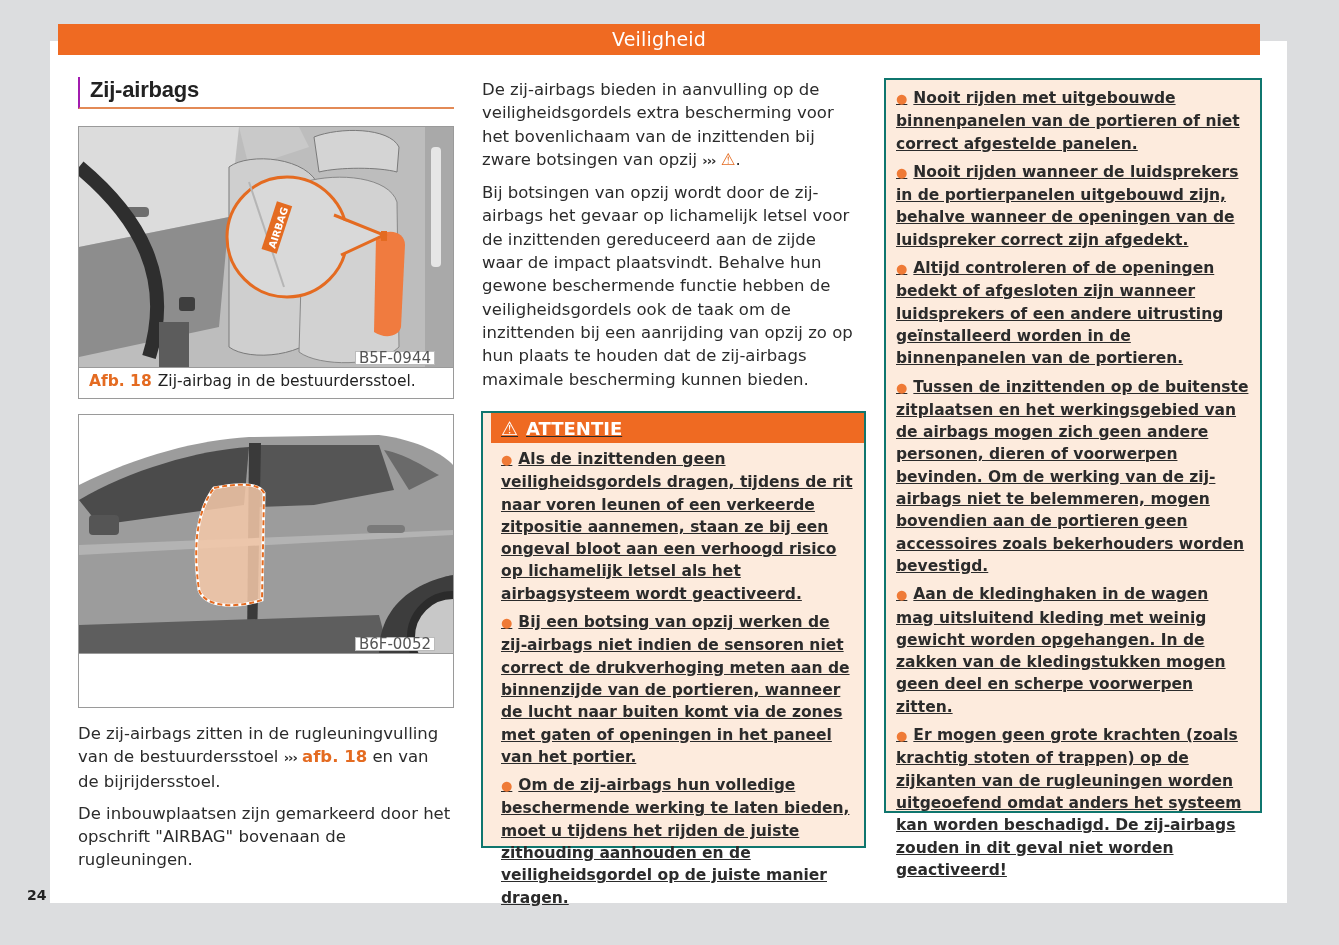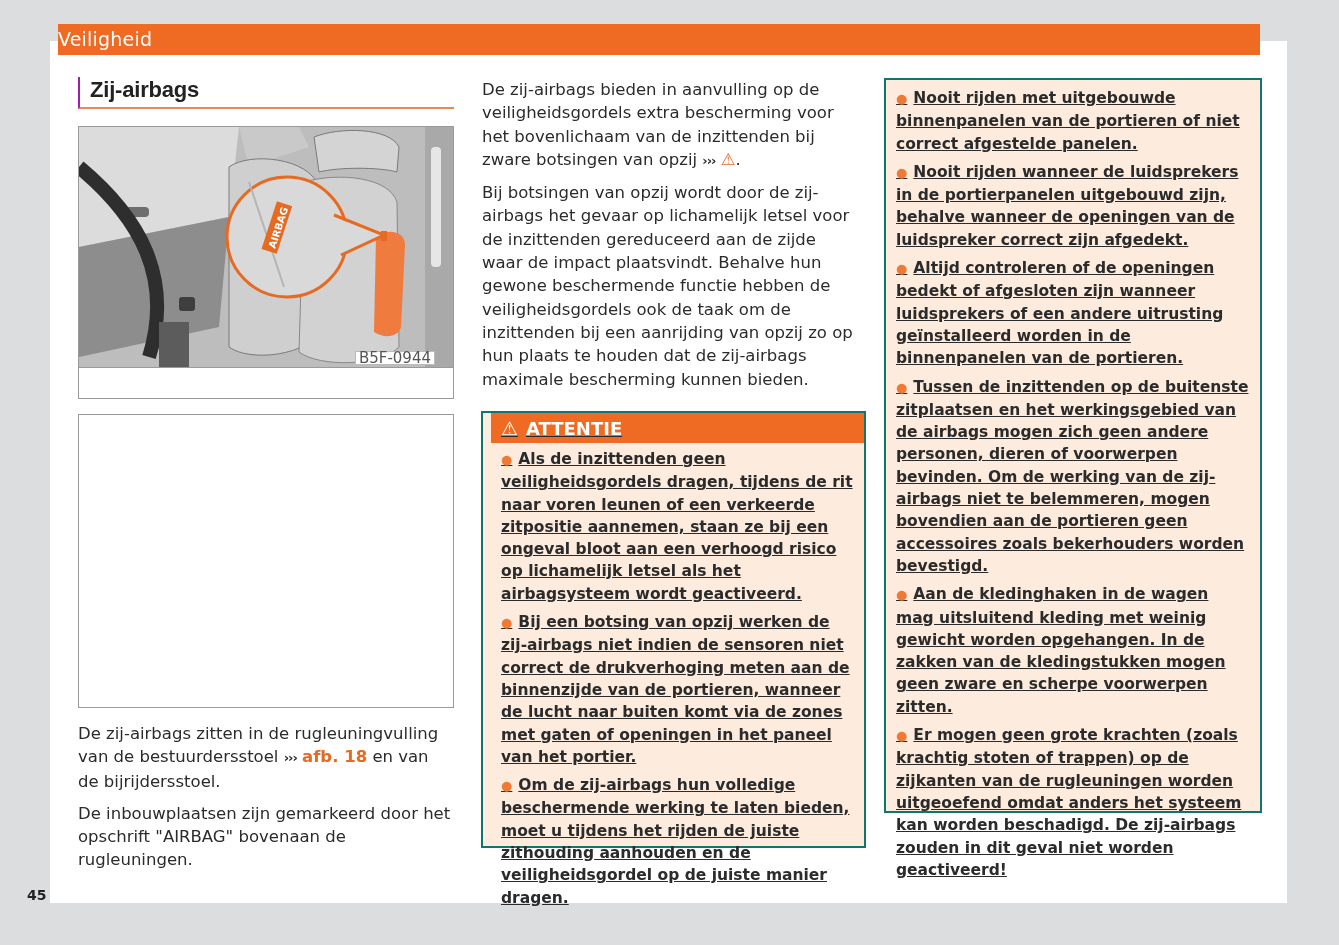--- a/index.html
+++ b/index.html
@@ -5,21 +5,21 @@
     html, body { margin:0; padding:0; }
     body {
       width:1339px; height:945px; background:#dcdddf; position:relative; overflow:hidden;
       font-family:"DejaVu Sans", sans-serif; color:#2b2b2b;
     }
     .page {
       position:absolute; left:50px; top:41px; width:1237px; height:862px; background:#ffffff;
     }
     .header-bar {
       position:absolute; left:58px; top:24px; width:1202px; height:31px; background:#ef6a22;
-      color:#fff; font-size:19px; text-align:left; line-height:31px; letter-spacing:0.2px;
+      color:#fff; font-size:19px; text-align:center; line-height:31px; letter-spacing:0.2px;
     }
     .page-number {
       position:absolute; left:27px; top:887px; font-size:14px; font-weight:bold; color:#222;
     }
     
     .section-title {
       position:absolute; left:78px; top:77px; width:374px; height:30px;
       border-left:2px solid #a21caf; border-bottom:2px solid #e38a56;
     }
     .section-title span {
@@ -58,21 +58,21 @@
     .warn-item {
       font-size:15.5px; line-height:22.3px; font-weight:bold; color:#2b2b2b; margin:0 0 6px 0;
     }
     .bullet { color:#ef7a36; margin-right:6px; font-size:13px; }
   </style>
 </head>
 <body>
 
 <div class="page"></div>
 <div class="header-bar"><span>Veiligheid</span></div>
-<div class="page-number">45</div>
+<div class="page-number">24</div>
 
 <div class="section-title">
   <span>Zij-airbags</span>
 </div>
 
 <div class="figure" style="left:78px; top:126px; width:374px; height:271px;">
   <div class="fig-img" style="width:374px; height:240px; border-bottom:1px solid #9a9a9a;">
     <svg width="374" height="240" viewBox="0 0 374 240">
       <rect x="0" y="0" width="374" height="240" fill="#bdbdbd"></rect>
       <polygon points="0,0 160,0 150,90 0,120" fill="#dcdcdc"></polygon>
@@ -93,23 +93,45 @@
       <path d="M255,88 L305,108 L262,128" stroke="#e46b21" stroke-width="3" fill="none"></path>
       <rect x="302" y="104" width="6" height="10" fill="#e46b21"></rect>
       <line x1="170" y1="55" x2="205" y2="160" stroke="#b5b5b5" stroke-width="2"></line>
       <g transform="translate(192,125) rotate(-72)">
         <rect x="0" y="-10" width="50" height="16" fill="#e46b21"></rect>
         <text x="4" y="3" font-size="10" font-weight="bold" fill="#fff" font-family="DejaVu Sans, sans-serif">AIRBAG</text>
       </g>
     </svg>
     <div class="fig-code">B5F-0944</div>
   </div>
+  <div class="caption" style="top:243px; width:360px;">
+    <span class="afb">Afb. 18</span><span>Zij-airbag in de bestuurdersstoel.</span>
+  </div>
 </div>
 
 <div class="figure" style="left:78px; top:414px; width:374px; height:292px;">
+  <div class="fig-img" style="width:374px; height:238px; border-bottom:1px solid #9a9a9a;">
+    <svg width="374" height="238" viewBox="0 0 374 238">
+      <rect x="0" y="0" width="374" height="238" fill="#ffffff"></rect>
+      <path d="M0,70 C60,40 120,25 170,22 L300,20 C340,25 365,40 374,50 L374,238 L0,238 Z" fill="#9c9c9c"></path>
+      <path d="M0,85 C50,55 120,35 170,32 L165,90 L20,110 Z" fill="#4b4b4b"></path>
+      <path d="M180,30 L300,30 L315,75 L235,90 L180,92 Z" fill="#555555"></path>
+      <path d="M305,35 C330,40 350,55 360,60 L330,75 Z" fill="#6a6a6a"></path>
+      <path d="M170,28 L182,28 L178,230 L168,230 Z" fill="#3a3a3a"></path>
+      <rect x="10" y="100" width="30" height="20" rx="4" fill="#555"></rect>
+      <path d="M0,130 L374,115 L374,120 L0,140 Z" fill="#b3b3b3"></path>
+      <rect x="288" y="110" width="38" height="8" rx="4" fill="#7a7a7a"></rect>
+      <path d="M0,210 L300,200 L310,238 L0,238 Z" fill="#5e5e5e"></path>
+      <path d="M300,238 C300,170 374,160 374,160 L374,238 Z" fill="#3d3d3d"></path>
+      <circle cx="374" cy="222" r="42" fill="#c8c8c8" stroke="#2b2b2b" stroke-width="8"></circle>
+      <path d="M135,73 C160,68 180,68 185,78 L183,185 C150,195 125,190 120,175 C115,140 115,100 135,73 Z" fill="#f6c9a9" fill-opacity="0.85" stroke="#fff" stroke-width="3"></path>
+      <path d="M135,73 C160,68 180,68 185,78 L183,185 C150,195 125,190 120,175 C115,140 115,100 135,73 Z" fill="none" stroke="#e46b21" stroke-width="2" stroke-dasharray="5,3"></path>
+    </svg>
+    <div class="fig-code">B6F-0052</div>
+  </div>
 </div>
 
 <div class="body-text" style="left:78px; top:722px; width:374px;">
   <p><span>De zij-airbags zitten in de rugleuningvulling van de bestuurdersstoel </span><span class="chev">›››</span> <a class="link-ref">afb. 18</a><span> en van de bijrijdersstoel.</span></p>
   <p>De inbouwplaatsen zijn gemarkeerd door het opschrift "AIRBAG" bovenaan de rugleuningen.</p>
 </div>
 
 <div class="body-text" style="left:482px; top:78px; width:378px;">
   <p><span>De zij-airbags bieden in aanvulling op de veiligheidsgordels extra bescherming voor het bovenlichaam van de inzittenden bij zware botsingen van opzij </span><span class="chev">›››</span> <span class="warn-inline">⚠</span><span>.</span></p>
   <p>Bij botsingen van opzij wordt door de zij-airbags het gevaar op lichamelijk letsel voor de inzittenden gereduceerd aan de zijde waar de impact plaatsvindt. Behalve hun gewone beschermende functie hebben de veiligheidsgordels ook de taak om de inzittenden bij een aanrijding van opzij zo op hun plaats te houden dat de zij-airbags maximale bescherming kunnen bieden.</p>
@@ -125,16 +147,16 @@
       <p class="warn-item"><span class="bullet">●</span><span>Om de zij-airbags hun volledige beschermende werking te laten bieden, moet u tijdens het rijden de juiste zithouding aanhouden en de veiligheidsgordel op de juiste manier dragen.</span></p>
     </div>
 </div>
 
 <div class="warn-box" style="left:884px; top:78px; width:374px; height:731px;">
   <div class="warn-body" id="warn-col3" style="padding-top:7px;">
       <p class="warn-item"><span class="bullet">●</span><span>Nooit rijden met uitgebouwde binnenpanelen van de portieren of niet correct afgestelde panelen.</span></p>
       <p class="warn-item"><span class="bullet">●</span><span>Nooit rijden wanneer de luidsprekers in de portierpanelen uitgebouwd zijn, behalve wanneer de openingen van de luidspreker correct zijn afgedekt.</span></p>
       <p class="warn-item"><span class="bullet">●</span><span>Altijd controleren of de openingen bedekt of afgesloten zijn wanneer luidsprekers of een andere uitrusting geïnstalleerd worden in de binnenpanelen van de portieren.</span></p>
       <p class="warn-item"><span class="bullet">●</span><span>Tussen de inzittenden op de buitenste zitplaatsen en het werkingsgebied van de airbags mogen zich geen andere personen, dieren of voorwerpen bevinden. Om de werking van de zij-airbags niet te belemmeren, mogen bovendien aan de portieren geen accessoires zoals bekerhouders worden bevestigd.</span></p>
-      <p class="warn-item"><span class="bullet">●</span><span>Aan de kledinghaken in de wagen mag uitsluitend kleding met weinig gewicht worden opgehangen. In de zakken van de kledingstukken mogen geen zware en scherpe voorwerpen zitten.</span></p>
+      <p class="warn-item"><span class="bullet">●</span><span>Aan de kledinghaken in de wagen mag uitsluitend kleding met weinig gewicht worden opgehangen. In de zakken van de kledingstukken mogen geen deel en scherpe voorwerpen zitten.</span></p>
       <p class="warn-item"><span class="bullet">●</span><span>Er mogen geen grote krachten (zoals krachtig stoten of trappen) op de zijkanten van de rugleuningen worden uitgeoefend omdat anders het systeem kan worden beschadigd. De zij-airbags zouden in dit geval niet worden geactiveerd!</span></p>
     </div>
 </div>
 
 </body></html>

